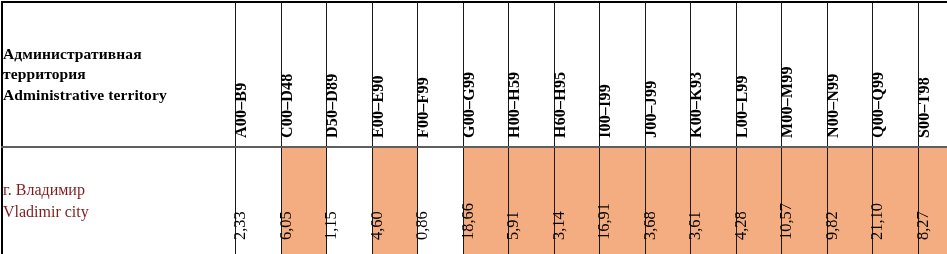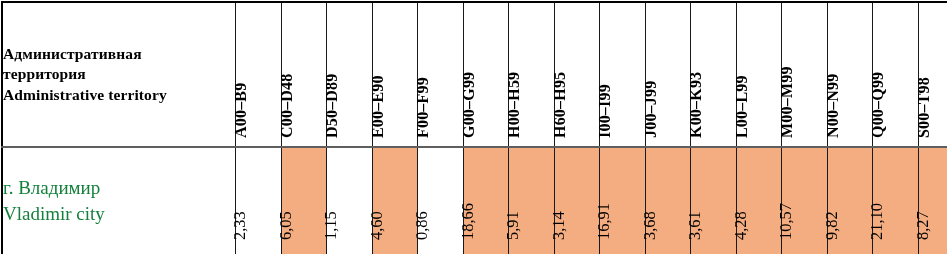--- a/index.html
+++ b/index.html
@@ -61,23 +61,23 @@
   th.territory-head .line {
     display: block;
     white-space: nowrap;
   }
   td.territory-cell {
     width: 232px;
     text-align: left;
     vertical-align: middle;
     padding: 0 10px 0 14px;
     font-weight: normal;
-    font-size: 19px;
+    font-size: 16px;
     line-height: 1.38;
-    color: #15803d;
+    color: #7f1d1d;
   }
   td.territory-cell .line {
     display: block;
     white-space: nowrap;
   }
 
   
   th.code-head {
     width: 44.5px;
     height: 143px;

